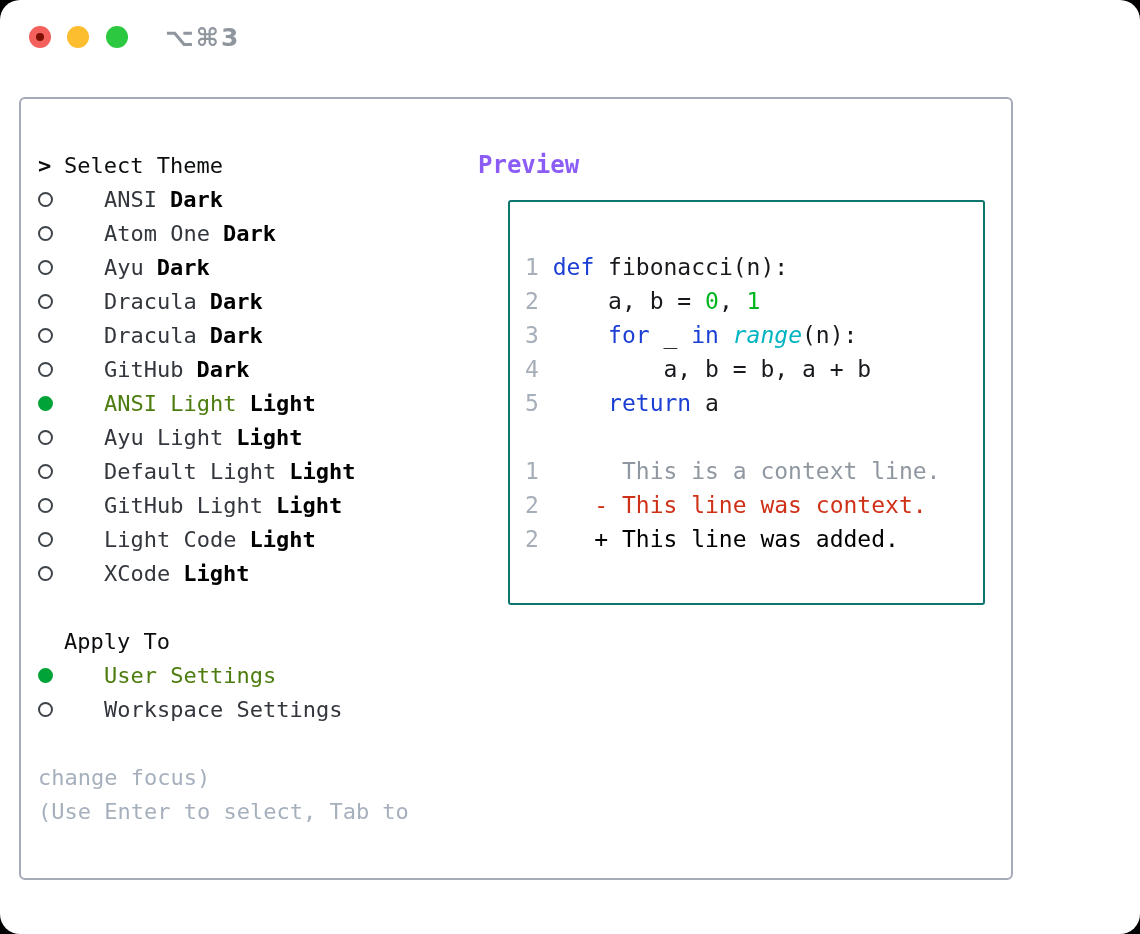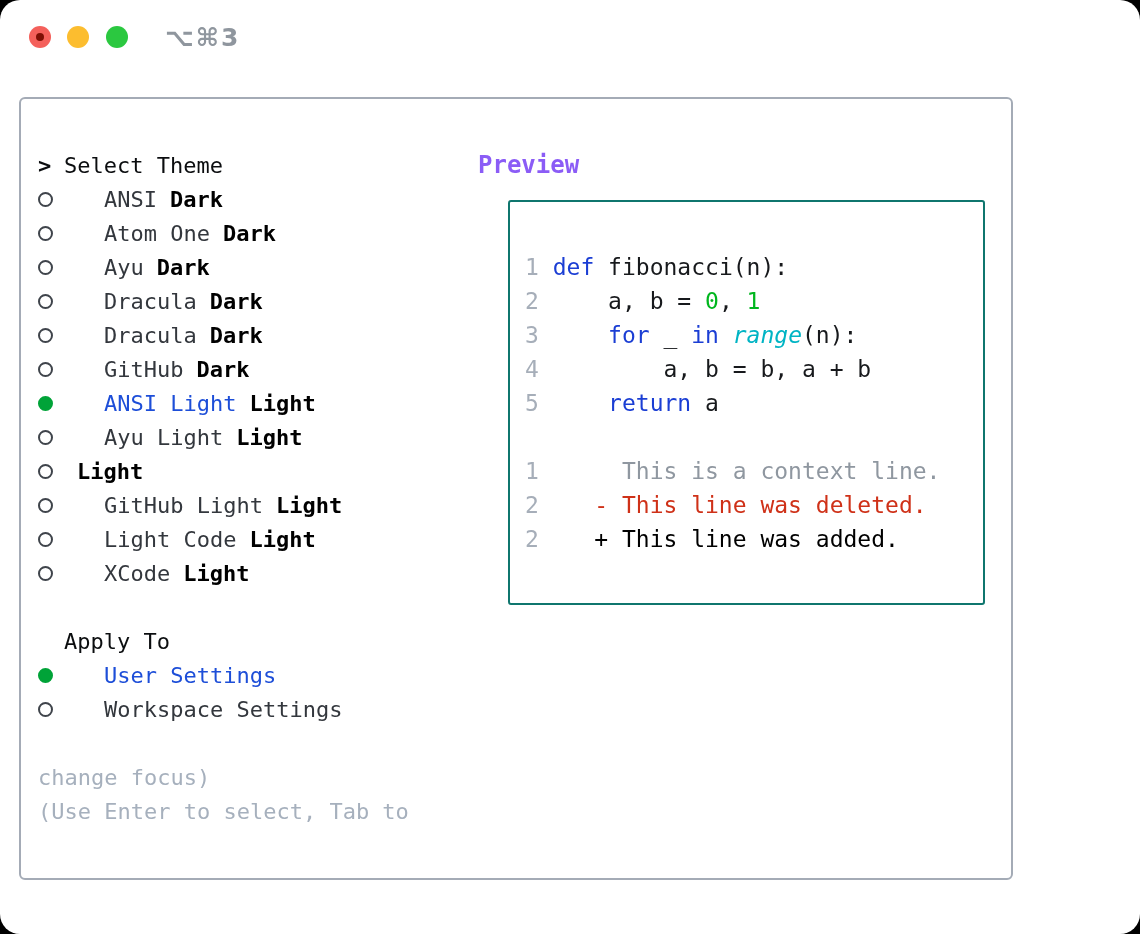--- a/index.html
+++ b/index.html
@@ -26,21 +26,21 @@
   
   .left-col{position:absolute;left:17px;top:49px;width:440px;}
   .row{height:34px;display:flex;align-items:center;white-space:pre;font-size:22px;color:#33373d;}
   .row .marker{width:26px;flex:0 0 26px;display:flex;align-items:center;}
   .prompt{font-weight:700;color:#0b0d0f;}
   .hdr{font-weight:400;color:#0b0d0f;}
   .dot{width:15px;height:15px;border-radius:50%;box-sizing:border-box;display:inline-block;}
   .dot.outline{border:2px solid #3f444b;background:transparent;}
   .dot.filled{background:#00a338;border:2px solid #00a338;}
   .name{color:#33373d;margin-left:40px;}
-  .name.selected{color:#1d4ed8;}
+  .name.selected{color:#4d7c0f;}
   .tag{color:#000000;margin-left:13px;font-weight:bold;}
   .hint{color:#a6b0bd;}
   
   .preview-title{position:absolute;left:457px;top:49px;height:34px;line-height:34px;font-size:24px;font-weight:700;color:#8b5cf6;}
   .preview-box{
     position:absolute;left:487px;top:101px;width:477px;height:405px;
     border:2px solid #0f766e;border-radius:3px;box-sizing:border-box;
     padding:48px 0 0 15px;overflow:hidden;background:#fff;
   }
   .crow{height:34px;line-height:34px;white-space:pre;font-size:23px;color:#17191c;}
@@ -70,38 +70,38 @@
     <div class="left-col" id="left-col">
         <div class="row"><span class="marker prompt">&gt;</span><span class="hdr">Select Theme</span></div>
         <div class="row"><span class="marker"><span class="dot outline"></span></span><span class="name">ANSI</span><span class="tag">Dark</span></div>
         <div class="row"><span class="marker"><span class="dot outline"></span></span><span class="name">Atom One</span><span class="tag">Dark</span></div>
         <div class="row"><span class="marker"><span class="dot outline"></span></span><span class="name">Ayu</span><span class="tag">Dark</span></div>
         <div class="row"><span class="marker"><span class="dot outline"></span></span><span class="name">Dracula</span><span class="tag">Dark</span></div>
         <div class="row"><span class="marker"><span class="dot outline"></span></span><span class="name">Dracula</span><span class="tag">Dark</span></div>
         <div class="row"><span class="marker"><span class="dot outline"></span></span><span class="name">GitHub</span><span class="tag">Dark</span></div>
         <div class="row"><span class="marker"><span class="dot filled"></span></span><span class="name selected">ANSI Light</span><span class="tag">Light</span></div>
         <div class="row"><span class="marker"><span class="dot outline"></span></span><span class="name">Ayu Light</span><span class="tag">Light</span></div>
-        <div class="row"><span class="marker"><span class="dot outline"></span></span><span class="tag">Light</span></div>
+        <div class="row"><span class="marker"><span class="dot outline"></span></span><span class="name">Default Light</span><span class="tag">Light</span></div>
         <div class="row"><span class="marker"><span class="dot outline"></span></span><span class="name">GitHub Light</span><span class="tag">Light</span></div>
         <div class="row"><span class="marker"><span class="dot outline"></span></span><span class="name">Light Code</span><span class="tag">Light</span></div>
         <div class="row"><span class="marker"><span class="dot outline"></span></span><span class="name">XCode</span><span class="tag">Light</span></div>
         <div class="row"></div>
         <div class="row"><span class="marker"></span><span class="hdr">Apply To</span></div>
         <div class="row"><span class="marker"><span class="dot filled"></span></span><span class="name selected">User Settings</span></div>
         <div class="row"><span class="marker"><span class="dot outline"></span></span><span class="name">Workspace Settings</span></div>
         <div class="row"></div>
         <div class="row"><span class="hint">change focus)</span></div>
         <div class="row"><span class="hint">(Use Enter to select, Tab to</span></div>
       </div>
     <div class="preview-title">Preview</div>
     <div class="preview-box" id="preview-box">
         <div class="crow"><span class="ln">1</span> <span class="kw">def</span><span class="fg"> fibonacci(n):</span></div>
         <div class="crow"><span class="ln">2</span> <span class="fg">    a, b = </span><span class="num">0</span><span class="fg">, </span><span class="num">1</span></div>
         <div class="crow"><span class="ln">3</span> <span class="fg">    </span><span class="kw">for</span><span class="fg"> _ </span><span class="kw">in</span><span class="fg"> </span><span class="builtin">range</span><span class="fg">(n):</span></div>
         <div class="crow"><span class="ln">4</span> <span class="fg">        a, b = b, a + b</span></div>
         <div class="crow"><span class="ln">5</span> <span class="fg">    </span><span class="kw">return</span><span class="fg"> a</span></div>
         <div class="crow"></div>
         <div class="crow"><span class="ln">1</span>    <span class="context">  This is a context line.</span></div>
-        <div class="crow"><span class="ln">2</span>    <span class="deleted">- This line was deleted.</span></div>
+        <div class="crow"><span class="ln">2</span>    <span class="deleted">- This line was context.</span></div>
         <div class="crow"><span class="ln">2</span>    <span class="added">+ This line was added.</span></div>
       </div>
   </div>
 </div>
 
 </body></html>

